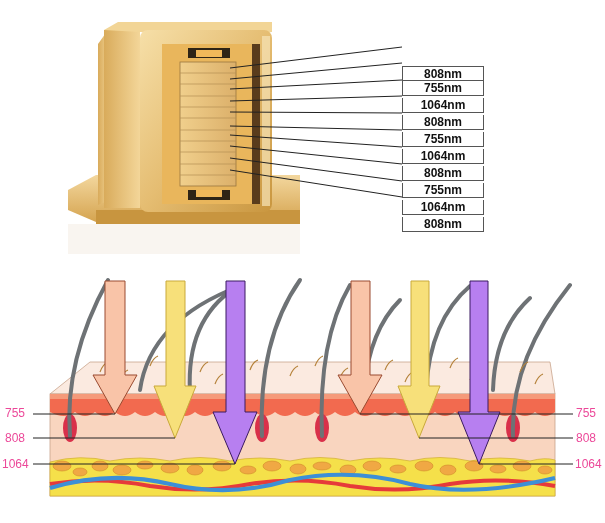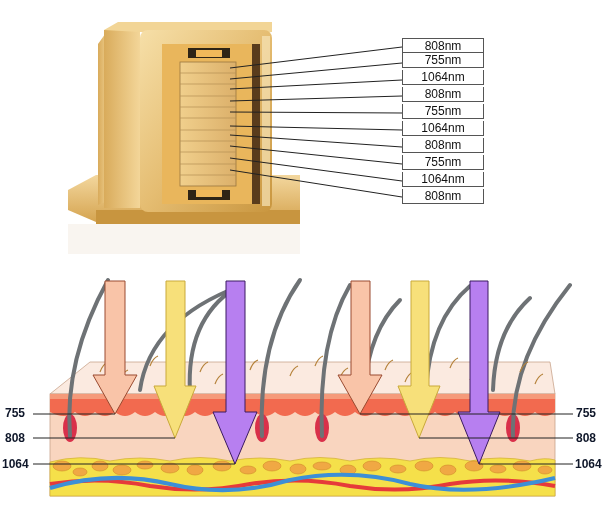--- a/index.html
+++ b/index.html
@@ -1,24 +1,24 @@
 <!DOCTYPE html>
 <html><head>
 <meta charset="utf-8">
 <style>
   html, body { margin: 0; padding: 0; background: #ffffff; }
   body { width: 605px; height: 523px; position: relative; overflow: hidden;
          font-family: "Liberation Sans", sans-serif; }
   #stage { position: absolute; left: 0; top: 0; width: 605px; height: 523px; }
   .wl-box { position: absolute; left: 402px; width: 82px; height: 15px;
             border: 1px solid #555; border-top: none; background: #fff;
-            font-weight: normal; font-size: 12px; color: #111; text-align: center;
-            line-height: 15px; box-sizing: border-box; }
+            font-weight: bold; font-size: 12px; color: #111; text-align: center;
+            line-height: 15px; box-sizing: border-box; margin-top: 28px; }
   .wl-box.first { border-top: 1px solid #555; }
-  .depth-label { position: absolute; font-weight: bold; font-size: 12px; color: #0f172a; }
+  .depth-label { position: absolute; font-weight: normal; font-size: 12px; color: #ec4899; }
 </style>
 </head>
 <body>
 
 <div id="stage">
   <svg width="605" height="523" viewBox="0 0 605 523">
     <defs>
       <linearGradient id="goldFace" x1="0" y1="0" x2="1" y2="1">
         <stop offset="0" stop-color="#f6dfa8"></stop>
         <stop offset="0.5" stop-color="#e5bd72"></stop>

